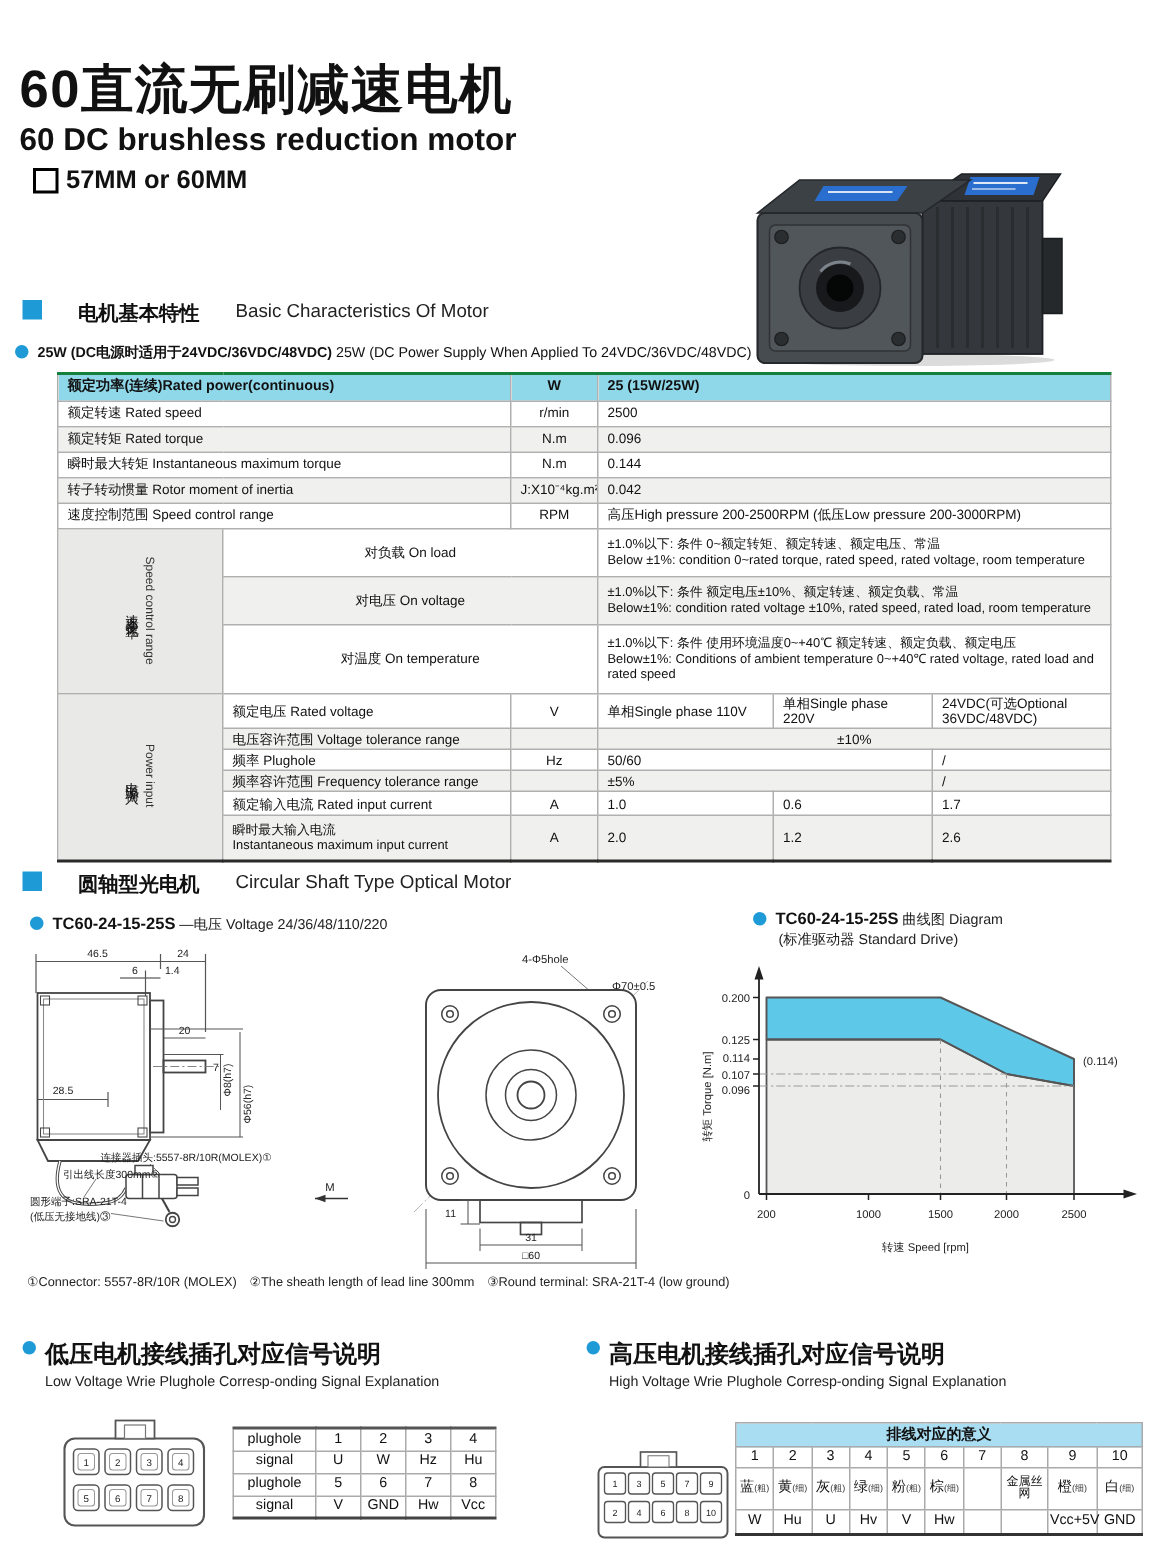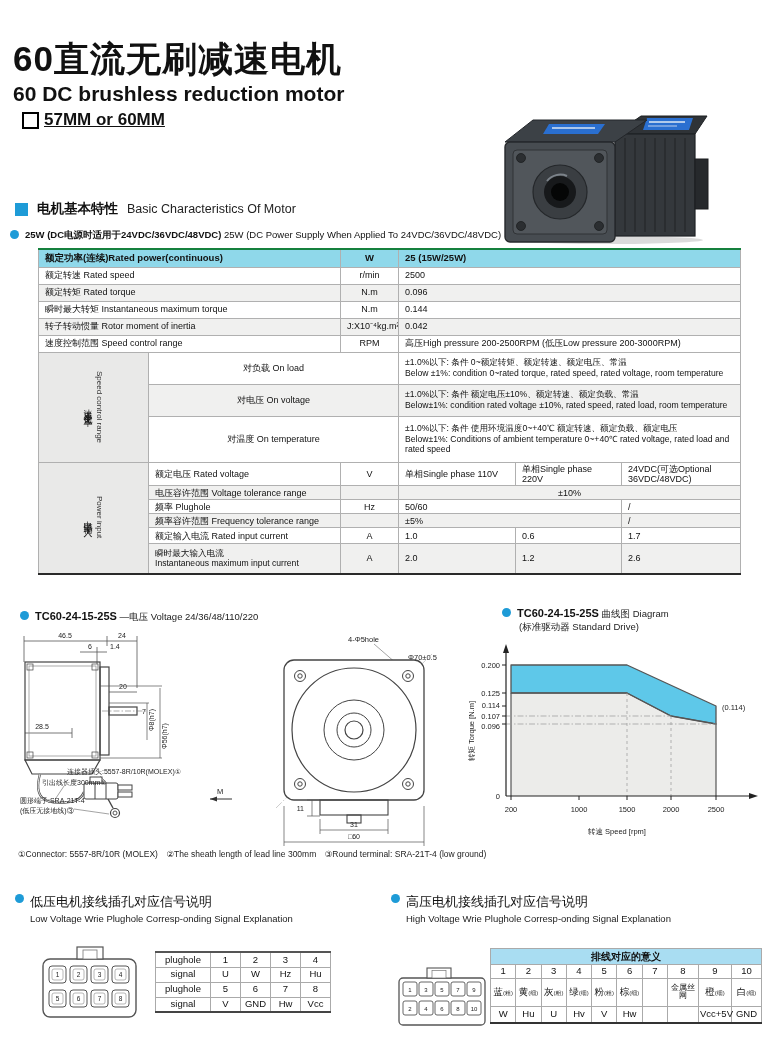--- a/index.html
+++ b/index.html
@@ -1,24 +1,24 @@
 <!DOCTYPE html>
 <html><head>
 <meta charset="utf-8">
 <style>
   html,body{margin:0;padding:0;background:#fff;}
   .page{position:relative;width:780px;height:1044px;background:#fff;overflow:hidden;
         font-family:"Liberation Sans",sans-serif;color:#111;}
   
   .title-cn{position:absolute;left:13px;top:36px;font-size:35px;font-weight:700;letter-spacing:1px;}
   .title-en{position:absolute;left:13px;top:82px;font-size:21px;font-weight:700;}
-  .size-line{position:absolute;left:22px;top:110px;font-size:17px;font-weight:700;display:flex;align-items:center;gap:5px;text-decoration:underline;}
+  .size-line{position:absolute;left:22px;top:110px;font-size:17px;font-weight:700;display:flex;align-items:center;gap:5px;}
   .sq-icon{width:13px;height:13px;border:2.5px solid #000;display:inline-block;}
   
-  .sec-head{position:absolute;display:flex;align-items:center;gap:9px;}
+  .sec-head{position:absolute;display:flex;gap:24px;}
   .sec-sq{width:13px;height:13px;background:#1e9bd7;flex:none;}
   .sec-cn{font-weight:700;font-size:13.5px;}
   .sec-en{font-size:12.5px;color:#222;}
   .bullet{position:absolute;display:flex;align-items:flex-start;gap:6px;font-size:9.5px;}
   .dot{width:9px;height:9px;border-radius:50%;background:#1e9bd7;flex:none;margin-top:1px;}
   .b-cn{font-weight:700;}
   .b-model{font-weight:700;font-size:11px;}
   .b-suffix{font-size:9.5px;color:#222;}
   
   table.spec{position:absolute;left:38px;top:248px;width:702px;border-collapse:collapse;table-layout:fixed;
@@ -34,21 +34,21 @@
   .vside{display:flex;justify-content:center;align-items:center;gap:2px;height:100%;}
   .vcn{writing-mode:vertical-rl;font-size:9px;letter-spacing:2px;}
   .ven{writing-mode:vertical-rl;font-size:8px;color:#333;}
   
   svg text{font-family:"Liberation Sans",sans-serif;}
   .dt{font-size:7px;fill:#222;}
   .dt8{font-size:7.5px;fill:#222;}
   .note{font-size:7px;fill:#222;}
   .footnote{position:absolute;left:18px;top:849px;font-size:8.5px;color:#222;}
   
-  .blk-title-cn{font-size:13px;font-weight:400;}
+  .blk-title-cn{font-size:16px;font-weight:700;}
   .blk-title-en{font-size:9.5px;color:#222;margin-top:2px;}
   table.pintab{border-collapse:collapse;table-layout:fixed;font-size:9.5px;
                border-top:2px solid #555;border-bottom:2px solid #444;}
   table.pintab td{border:1px solid #aaa;text-align:center;padding:1px 2px;line-height:1.1;}
   table.hvtab{border-collapse:collapse;table-layout:fixed;font-size:9.5px;border-bottom:2.5px solid #333;}
   table.hvtab td{border:1px solid #aaa;text-align:center;padding:0 1px;line-height:1.1;}
   table.hvtab td.hvhdr{background:#a9ddf2;font-weight:700;font-size:10px;text-align:center;}
   .cmain{font-size:9.5px;}
   .csub{font-size:6px;color:#333;}
   .wrapsm{font-size:8px;line-height:1.05;display:inline-block;}
@@ -222,20 +222,25 @@
         <div>Instantaneous maximum input current</div>
       </td>
       <td class="unit">A</td>
       <td>2.0</td>
       <td>1.2</td>
       <td>2.6</td>
     </tr>
   </tbody>
     </table>
 
+  <div class="sec-head" style="left:15px;top:581px;">
+    <span class="sec-sq"></span>
+    <span class="sec-cn">圆轴型光电机</span>
+    <span class="sec-en">Circular Shaft Type Optical Motor</span>
+  </div>
   <div class="bullet" style="left:20px;top:610px;">
     <span class="dot"></span>
     <span><span class="b-model">TC60-24-15-25S</span>
     <span class="b-suffix">—电压 Voltage 24/36/48/110/220</span></span>
   </div>
   <div class="bullet" style="left:502px;top:607px;">
     <span class="dot"></span>
     <span>
       <span class="b-model">TC60-24-15-25S</span>
       <span class="b-suffix">曲线图 Diagram</span>

